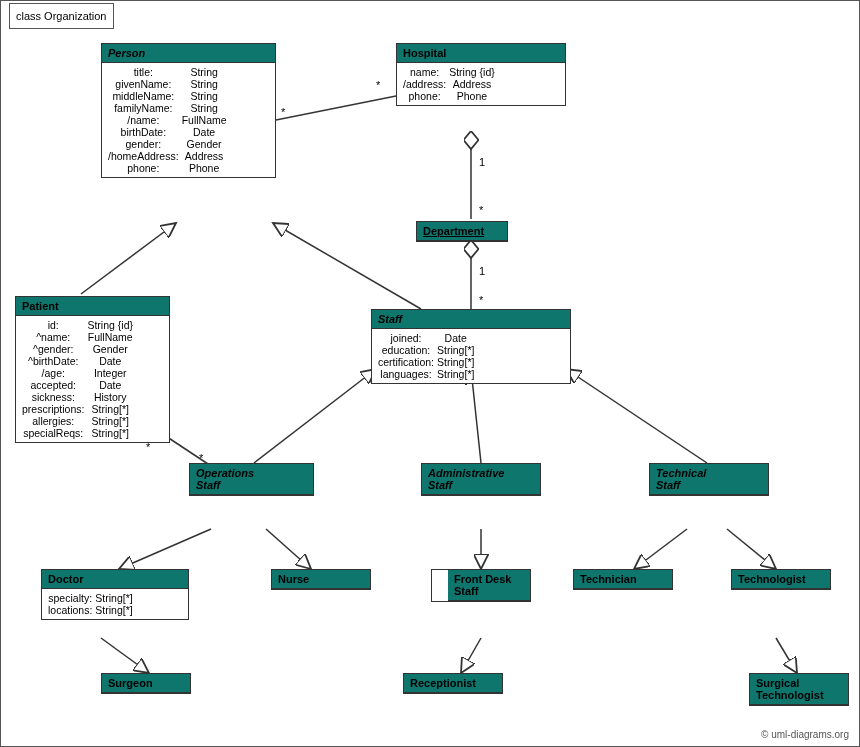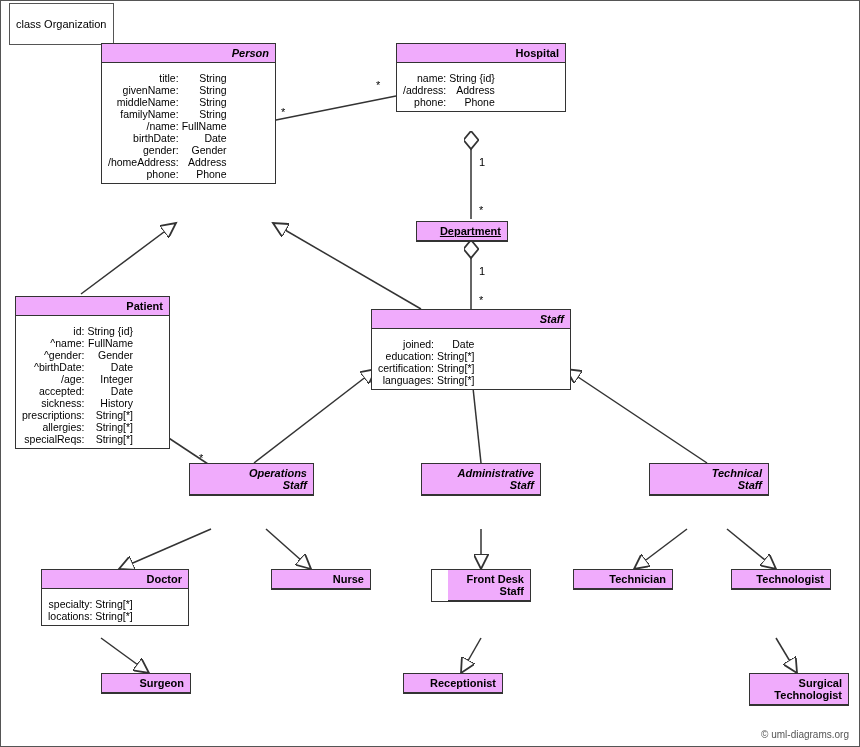--- a/index.html
+++ b/index.html
@@ -18,47 +18,46 @@
       height: 747px;
       background: #fff;
       border: 1.5px solid #555;
     }
     .diagram-label {
       position: absolute;
       top: 2px;
       left: 8px;
       background: #fff;
       border: 1.5px solid #555;
-      padding: 14px 6px;
+      padding: 6px 6px;
       font-size: 11px;
     }
     
     .uml-class {
       position: absolute;
       border: 1.5px solid #333;
       background: #fff;
       text-align: center;
     }
     .uml-class .class-title {
       border-bottom: 1.5px solid #333;
       padding: 3px 6px;
       font-weight: bold;
-      background: #f0abfc;
-      text-align: right;
+      background: #0f766e;
+      text-align: left;
     }
     .uml-class .class-title em {
       font-style: italic;
       font-weight: bold;
     }
     .uml-class .class-attrs {
       padding: 3px 6px;
-      text-align: right;
+      text-align: center;
       white-space: nowrap;
       font-size: 10.5px;
-      margin-top: 6px;
     }
     .uml-class .class-attrs table {
       border-collapse: collapse;
     }
     .uml-class .class-attrs td {
       padding: 0 3px 0 0;
       vertical-align: top;
     }
     
     #svg-overlay {

